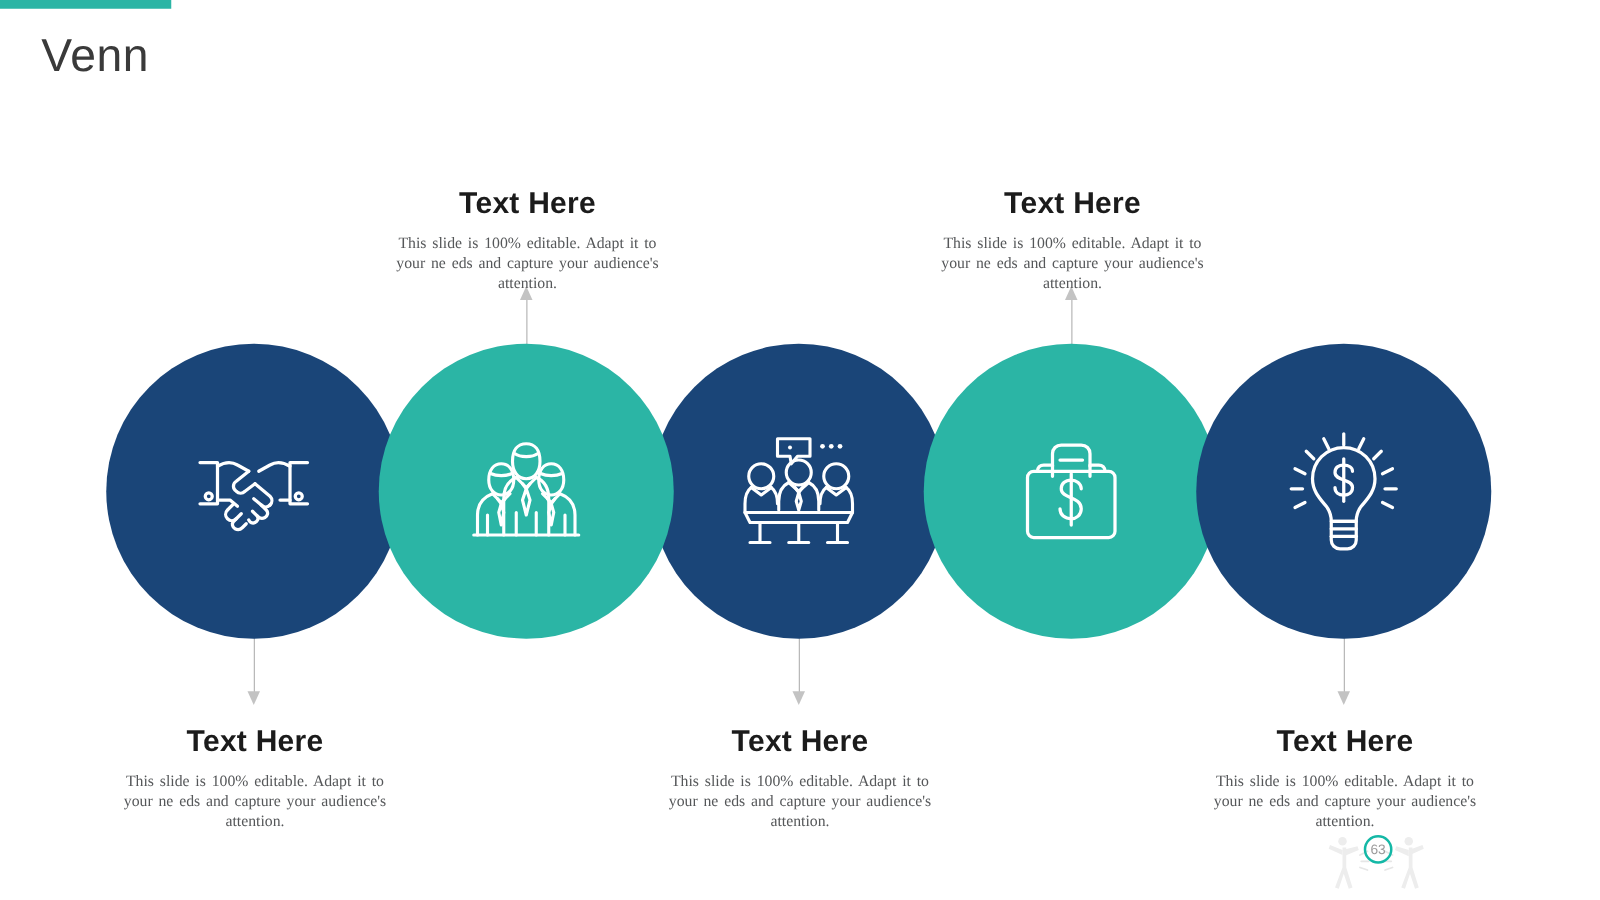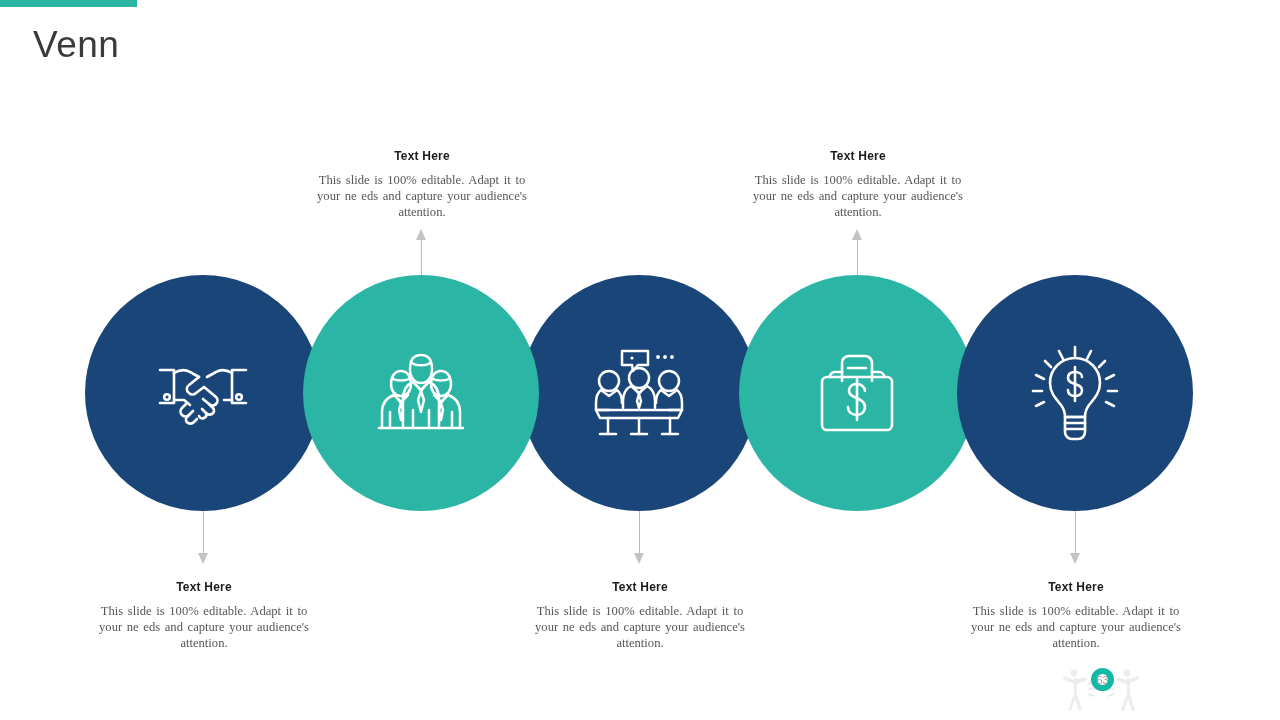--- a/index.html
+++ b/index.html
@@ -79,21 +79,21 @@
   }
   .connector.up .stem { top: 9px; bottom: 0; }
 
   
   .text-block {
     position: absolute;
     width: 232px;
     text-align: center;
   }
   .text-block .tb-title {
-    font-size: 12px;
+    font-size: 24px;
     font-weight: bold;
     color: #1b1b1b;
     letter-spacing: 0.2px;
     margin-bottom: 9px;
     font-family: "Liberation Sans", sans-serif;
   }
   .text-block .tb-body {
     font-size: 12.6px;
     line-height: 16px;
     color: #555759;
@@ -105,21 +105,21 @@
   .page-deco {
     position: absolute;
     right: 8px; bottom: 6px;
     width: 78px; height: 50px;
   }
   .page-num {
     position: absolute;
     left: 29px; top: 4px;
     width: 23px; height: 23px;
     border-radius: 50%;
-    border: 6px solid #14b8a6;
+    border: 2px solid #14b8a6;
     color: #9a9a9a;
     font-size: 11px;
     display: flex; align-items: center; justify-content: center;
     font-family: "Liberation Sans", sans-serif;
   }
 </style>
 </head>
 <body>
 
 <div id="slide">

